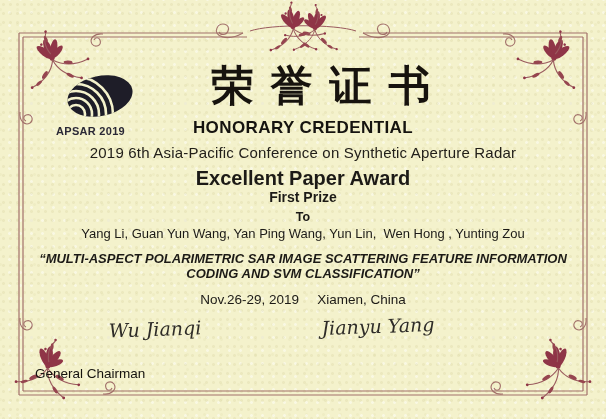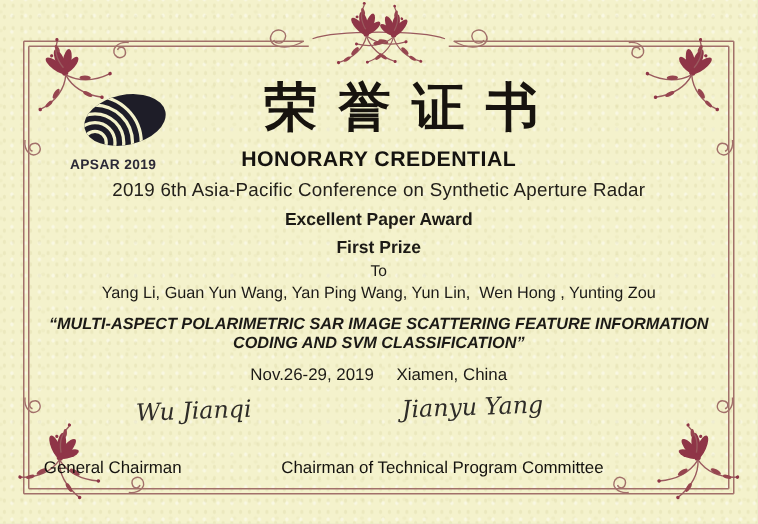--- a/index.html
+++ b/index.html
@@ -17,23 +17,23 @@
     background-position:0 0, 4px 6px, 9px 2px;
     overflow:hidden;
   }
   .abs{position:absolute;left:0;width:100%;text-align:center;}
   .frame-svg{position:absolute;inset:0;}
   .logo{position:absolute;left:56px;top:72px;width:90px;text-align:left;}
   .logo-label{font-size:11px;font-weight:bold;letter-spacing:.3px;color:#2b2936;margin-top:1px;}
   .t-zh{top:58px;font-size:42px;line-height:56px;font-weight:900;letter-spacing:17px;text-indent:17px;color:#17130e;font-family:"DejaVu Sans",sans-serif;padding-left:18px;}
   .t-en{top:118px;font-size:17px;font-weight:bold;letter-spacing:.4px;color:#15130f;}
   .t-conf{top:144px;font-size:15px;color:#23201a;letter-spacing:.2px;}
-  .t-award{top:167px;font-size:14px;font-weight:bold;}
+  .t-award{top:167px;font-size:20px;font-weight:bold;}
   .t-prize{top:189px;font-size:14px;font-weight:bold;}
-  .t-to{top:210px;font-size:12.5px;}
+  .t-to{top:210px;font-size:12.5px;font-weight:bold;}
   .t-authors{top:226px;font-size:13px;white-space:pre-wrap;}
   .t-paper{top:251px;font-size:13px;font-style:italic;font-weight:600;line-height:15px;text-align:center;}
   .t-paper .inner{display:inline-block;max-width:540px;}
   .t-date{top:292px;font-size:13.5px;}
   .t-date .gap{display:inline-block;width:18px;}
   .sig{position:absolute;font-family:"DejaVu Serif",serif;font-style:italic;font-size:19px;color:#2e2c28;transform:rotate(-2deg);text-align:center;}
   .sig-left{top:318px;left:30px;width:250px;}
   .sig-right{top:315px;left:228px;width:300px;}
   .role{position:absolute;font-size:13.5px;color:#14120e;text-align:left;top:366px;}
   .role-left{left:35px;width:250px;}
@@ -144,15 +144,14 @@
   <div class="abs t-paper">
     <span class="inner">“MULTI-ASPECT POLARIMETRIC SAR IMAGE SCATTERING FEATURE INFORMATION CODING AND SVM CLASSIFICATION”</span>
   </div>
   <div class="abs t-date">
     <span>Nov.26-29, 2019</span><span class="gap"></span><span>Xiamen, China</span>
   </div>
 
   <div class="sig sig-left">Wu Jianqi</div>
   <div class="sig sig-right">Jianyu Yang</div>
   <div class="role role-left">General Chairman</div>
-  <div class="role role-right">Chairman of Technical Program Committee</div>
 
 </div>
 
 </body></html>

